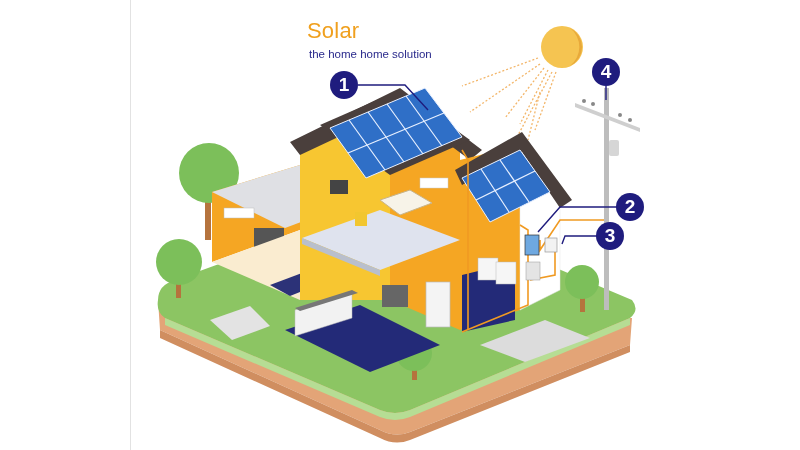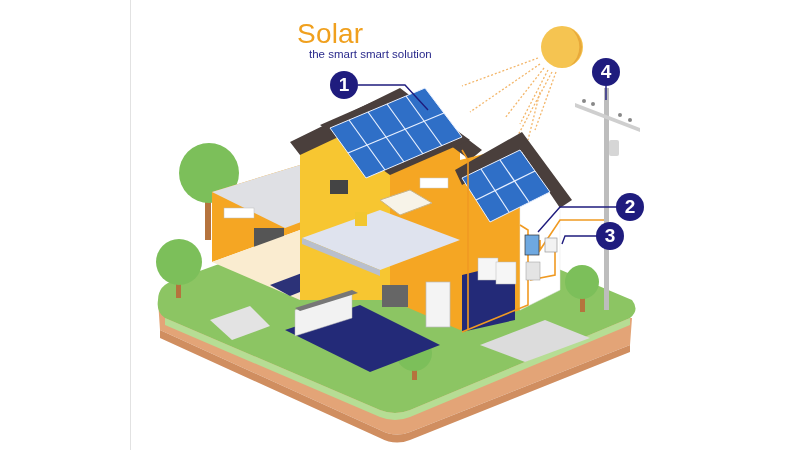--- a/index.html
+++ b/index.html
@@ -1,29 +1,29 @@
 <!DOCTYPE html>
 <html><head>
 <meta charset="utf-8">
 <style>
   html,body{margin:0;padding:0;background:#fff;}
   body{width:800px;height:450px;position:relative;overflow:hidden;font-family:"Liberation Sans",sans-serif;}
   .divider{position:absolute;left:130px;top:0;width:1px;height:450px;background:#e2e2e2;}
-  .title{position:absolute;left:297px;top:18px;font-size:28px;color:#f0a01e;letter-spacing:0.2px;}
+  .title{position:absolute;left:307px;top:18px;font-size:22px;color:#f0a01e;letter-spacing:0.2px;}
   .subtitle{position:absolute;left:309px;top:48px;font-size:11.5px;color:#2a2a8c;}
   svg.scene{position:absolute;left:0;top:0;}
   .badge{position:absolute;width:28px;height:28px;border-radius:50%;background:#1f1c7e;color:#fff;font-weight:bold;font-size:19px;text-align:center;line-height:28px;font-family:"Liberation Sans",sans-serif;}
 </style>
 </head>
 <body>
 
 <div class="divider"></div>
 
 <div class="title">Solar</div>
-<div class="subtitle">the smart smart solution</div>
+<div class="subtitle">the home home solution</div>
 
 <svg class="scene" width="800" height="450" viewBox="0 0 800 450">
 
   <g>
     <path d="M158 300 L160 330 L380 430 Q395 438 410 432 L630 345 L632 318 Z" fill="#e3a477"></path>
     <path d="M160 330 L380 430 Q395 438 410 432 L630 345 L630 352 L410 440 Q395 446 380 438 L160 338 Z" fill="#d08e60"></path>
 
     <path d="M158 300 Q158 285 175 280 L395 200 L632 300 Q640 310 630 318 L410 410 Q395 416 380 410 L165 318 Q156 312 158 300 Z" fill="#8cc563"></path>
     <path d="M165 318 L380 410 Q395 416 410 410 L630 318 L630 325 L410 417 Q395 423 380 417 L165 325 Z" fill="#b6dd94"></path>
 

